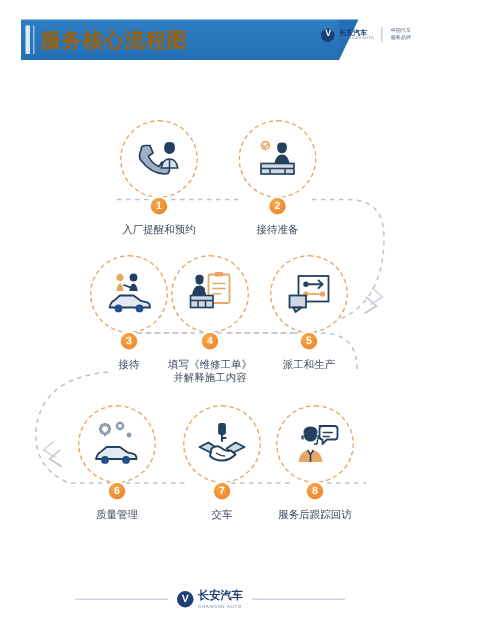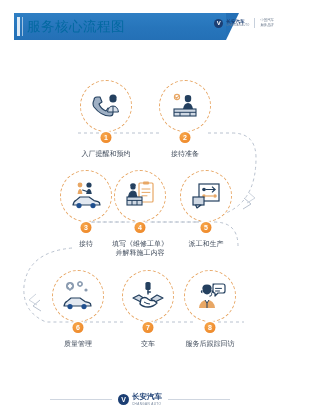--- a/index.html
+++ b/index.html
@@ -47,23 +47,23 @@
     left: 22px; top: 4px;
     width: 1px; height: 19px;
     background: #ffffff;
     opacity: .55;
   }
   .header-title {
     position: absolute;
     left: 27px; top: 0;
     height: 14px;
     line-height: 27px;
-    color: #0369a1;
+    color: #a16207;
     font-size: 13.5px;
-    font-weight: normal;
+    font-weight: bold;
     letter-spacing: .5px;
     white-space: nowrap;
   }
   .header-logo {
     position: absolute;
     right: 6px; top: 5px;
     display: flex;
     align-items: center;
     gap: 3px;
   }

